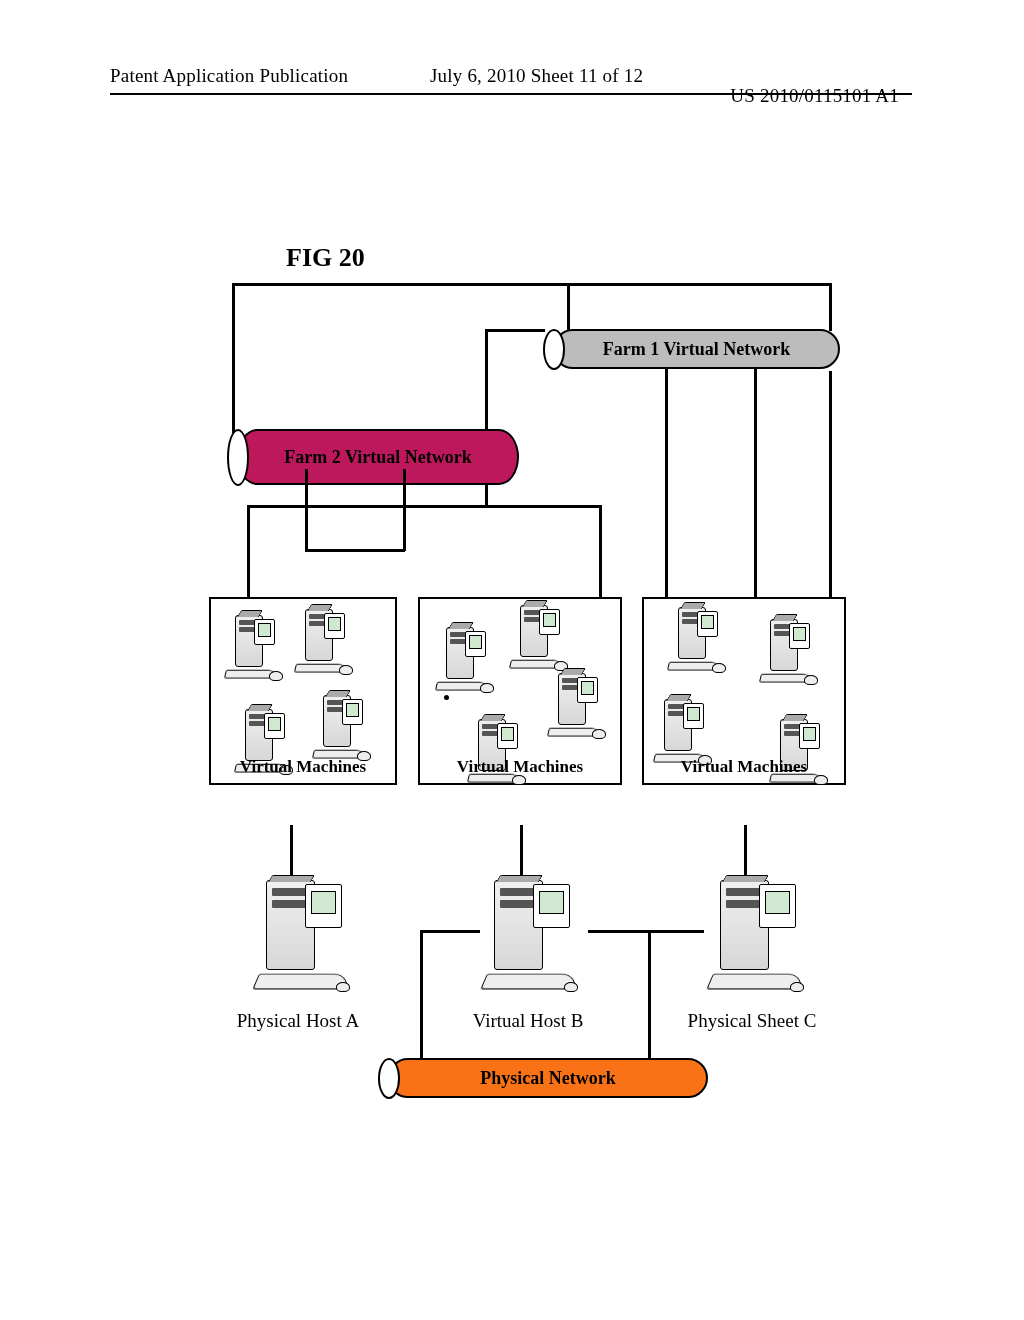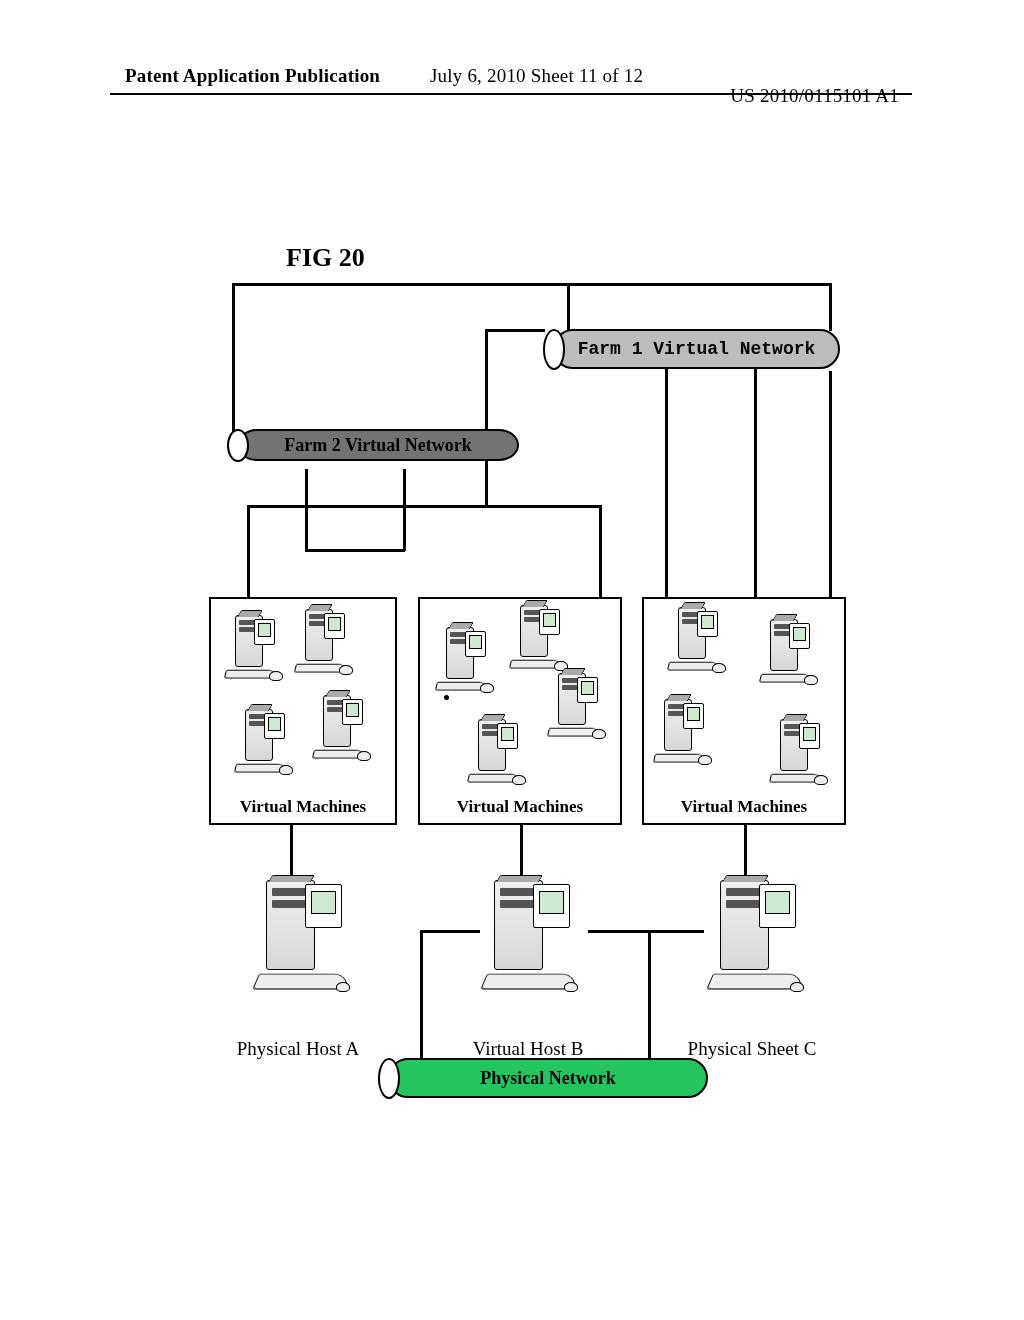--- a/index.html
+++ b/index.html
@@ -17,21 +17,21 @@
     width: 1024px; height: 1320px;
   }
 
   
   .hdr {
     position: absolute;
     top: 65px; left: 0; width: 1024px;
     font-size: 19px;
     letter-spacing: 0.2px;
   }
-  .hdr-left { position: absolute; left: 125px; font-weight: bold; }
+  .hdr-left { position: absolute; left: 110px; }
   .hdr-mid  { position: absolute; left: 430px; }
   .hdr-right{ position: absolute; right: 125px; margin-top: 20px; }
   .hdr-rule {
     position: absolute;
     top: 93px; left: 110px; width: 802px; height: 0;
     border-top: 2.5px solid #000;
   }
 
   
   .figtitle {
@@ -54,28 +54,28 @@
   .cyl .cap-left, .cyl .cap-right {
     position: absolute;
     top: -2.5px;
     width: 22px; height: calc(100% + 5px);
     border: 2.5px solid #000;
     border-radius: 50%;
     background: #fff;
   }
   .cyl .cap-left  { left: -12px; }
 
-  .cyl.phys { background: #22c55e; }
+  .cyl.phys { background: #f97316; }
   .cyl .lbl { position: relative; z-index: 2; }
 
   
   .vm-group {
     position: absolute;
     border: 2.5px solid #000;
-    width: 188px; height: 228px;
+    width: 188px; height: 188px;
     background: #fff;
     padding-left: 44px;
   }
   .vm-group .grp-label {
     position: absolute;
     bottom: 6px; left: 0; width: 100%;
     text-align: center;
     font-weight: bold;
     font-size: 17px;
   }
@@ -147,21 +147,20 @@
     position:absolute; width:5px; height:5px;
     background:#000; border-radius:50%;
   }
 
   
   .host-label{
     position:absolute;
     font-size:19px;
     text-align:center;
     width:160px;
-    margin-top:28px;
   }
 
   
   .line{
     position:absolute; background:#000;
   }
   .hline{ height:2.5px; }
   .vline{ width:2.5px; }
 
 </style>
@@ -177,36 +176,36 @@
   </div>
   <div class="hdr-rule"></div>
 
   <div class="figtitle">FIG 20</div>
 
   <div class="line hline" style="left:232px; top:283px; width:600px;"></div>
   <div class="line vline" style="left:232px; top:283px; height:150px;"></div>
   <div class="line vline" style="left:829px; top:283px; height:48px;"></div>
   <div class="line vline" style="left:829px; top:371px; height:228px;"></div>
 
-  <div class="cyl" style="left:553px; top:329px; width:287px; height:40px;font-family:Liberation Mono, monospace;">
+  <div class="cyl" style="left:553px; top:329px; width:287px; height:40px;">
     <span class="cap-left"></span>
     <span class="lbl">Farm 1 Virtual Network</span>
   </div>
 
   <div class="line vline" style="left:567px; top:283px; height:47px;"></div>
   <div class="line vline" style="left:665px; top:369px; height:232px;"></div>
   <div class="line vline" style="left:754px; top:369px; height:232px;"></div>
 
   <div class="line vline" style="left:485px; top:329px; height:176px;"></div>
   <div class="line hline" style="left:485px; top:329px; width:60px;"></div>
   <div class="line hline" style="left:247px; top:505px; width:355px;"></div>
   <div class="line vline" style="left:599px; top:505px; height:96px;"></div>
   <div class="line vline" style="left:247px; top:505px; height:96px;"></div>
 
-  <div class="cyl" style="left:237px; top:429px; width:282px; height:32px; background:#737373;">
+  <div class="cyl" style="left:237px; top:429px; width:282px; height:56px; background:#be185d;">
     <span class="cap-left"></span>
     <span class="lbl">Farm 2 Virtual Network</span>
   </div>
 
   <div class="line vline" style="left:305px; top:469px; height:80px;"></div>
   <div class="line hline" style="left:305px; top:549px; width:100px;"></div>
   <div class="line vline" style="left:403px; top:469px; height:82px;"></div>
 
   <div class="vm-group" style="left:209px; top:597px;">
     <div class="server sm" style="left:16px; top:16px;">

